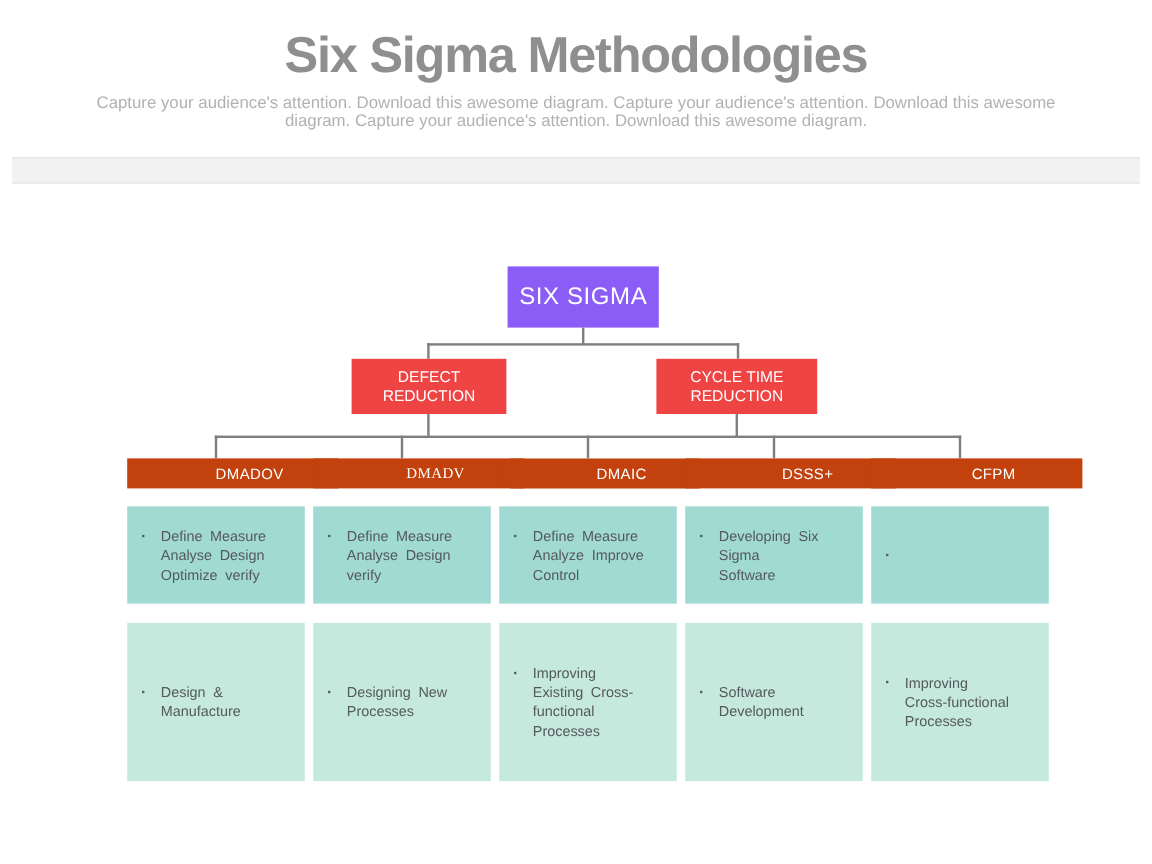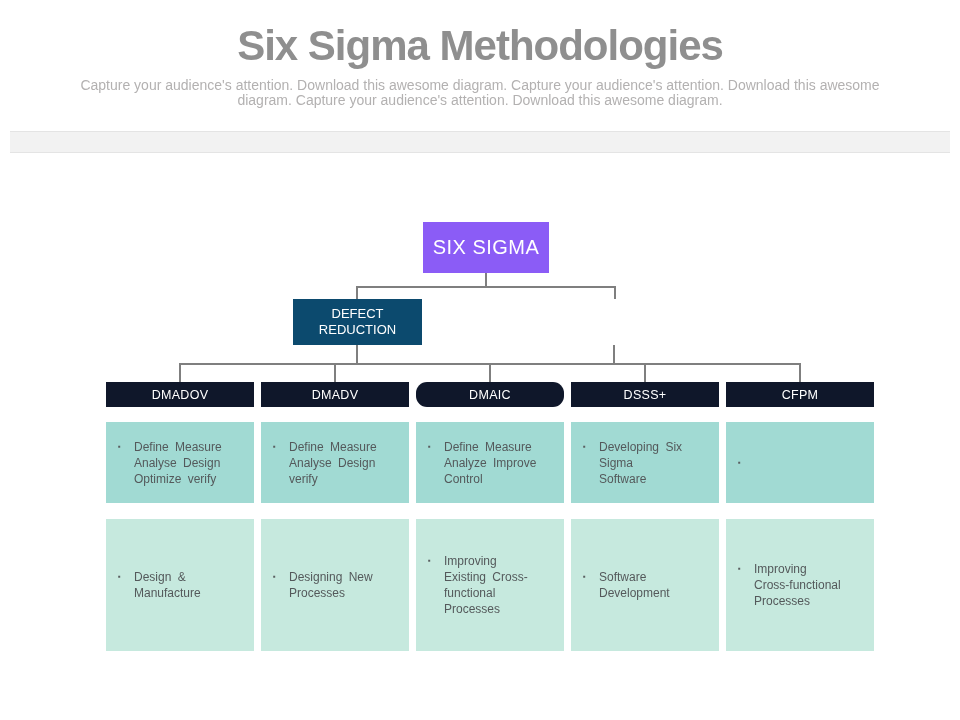--- a/index.html
+++ b/index.html
@@ -21,22 +21,22 @@
   .band {
     position:absolute; top:131px; left:0; width:100%; height:20px;
     background:#f2f2f2; border-top:1px solid #e4e4e4; border-bottom:1px solid #e4e4e4;
   }
   
   .node {
     position:absolute; display:flex; align-items:center; justify-content:center;
     text-align:center; color:#ffffff;
   }
   .node-root { background:#8b5cf6; font-size:20px; letter-spacing:0.5px; }
-  .node-l2   { background:#0c4a6e; font-size:13px; line-height:16px; padding:0 6px; box-sizing:border-box; }
-  .node-hdr  { background:#0f172a; font-size:12.5px; letter-spacing:0.3px; }
+  .node-l2   { background:#ef4444; font-size:13px; line-height:16px; padding:0 6px; box-sizing:border-box; }
+  .node-hdr  { background:#c2410c; font-size:12.5px; letter-spacing:0.3px;padding-left:28px; }
   .cell {
     position:absolute; display:flex; align-items:center;
     box-sizing:border-box; padding:6px 8px 6px 12px;
   }
   .cell-r1 { background:#a1dad3; }
   .cell-r2 { background:#c6e9de; }
   .cell-inner { display:flex; align-items:flex-start; }
   .bullet {
     flex:0 0 16px; font-size:8px; line-height:16px; color:#5a5f61; text-align:left;
   }
@@ -60,32 +60,33 @@
   <div class="band"></div>
 
   <div class="node node-root" style="left:413px; top:222px; width:126px; height:51px;">SIX SIGMA</div>
 
   <div class="vline" style="left:475px; top:273px; height:14px;"></div>
   <div class="hline" style="left:346px; top:286px; width:260px;"></div>
   <div class="vline" style="left:346px; top:286px; height:13px;"></div>
   <div class="vline" style="left:604px; top:286px; height:13px;"></div>
 
   <div class="node node-l2" style="left:283px; top:299px; width:129px; height:46px;">DEFECT REDUCTION</div>
+  <div class="node node-l2" style="left:537px; top:299px; width:134px; height:46px;">CYCLE TIME REDUCTION</div>
 
   <div class="vline" style="left:346px; top:345px; height:19px;"></div>
   <div class="vline" style="left:603px; top:345px; height:19px;"></div>
   <div class="hline" style="left:169px; top:363px; width:622px;"></div>
   <div class="vline" style="left:169px; top:363px; height:19px;"></div>
   <div class="vline" style="left:324px; top:363px; height:19px;"></div>
   <div class="vline" style="left:479px; top:363px; height:19px;"></div>
   <div class="vline" style="left:634px; top:363px; height:19px;"></div>
   <div class="vline" style="left:789px; top:363px; height:19px;"></div>
 
   <div class="node node-hdr" style="left:96px;  top:382px; width:148px; height:25px;">DMADOV</div>
-  <div class="node node-hdr" style="left:251px; top:382px; width:148px; height:25px;">DMADV</div>
+  <div class="node node-hdr" style="left:251px; top:382px; width:148px; height:25px;font-family:Liberation Serif, serif;">DMADV</div>
   <div class="node node-hdr" style="left:406px; top:382px; width:148px; height:25px;border-radius:11px;">DMAIC</div>
   <div class="node node-hdr" style="left:561px; top:382px; width:148px; height:25px;">DSSS+</div>
   <div class="node node-hdr" style="left:716px; top:382px; width:148px; height:25px;">CFPM</div>
 
   <div class="cell cell-r1" style="left:96px;  top:422px; width:148px; height:81px;">
     <div class="cell-inner">
         <span class="bullet">▪</span>
         <span class="cell-text">Define Measure
 Analyse Design
 Optimize verify</span>

